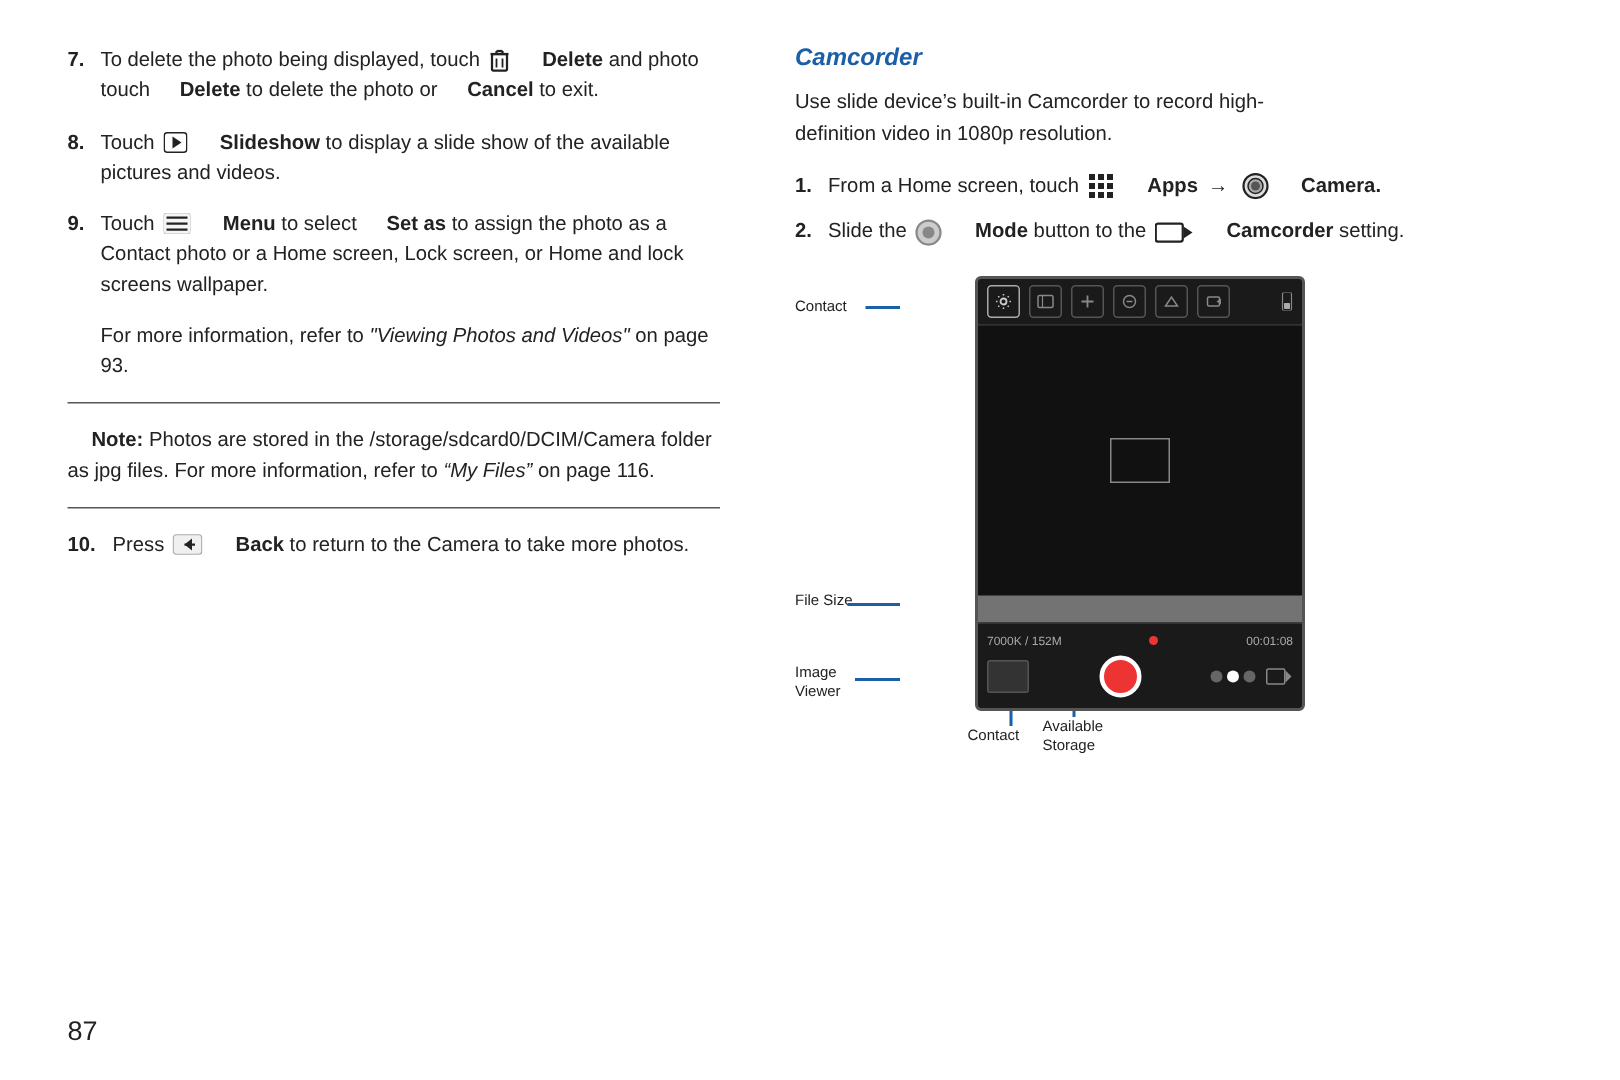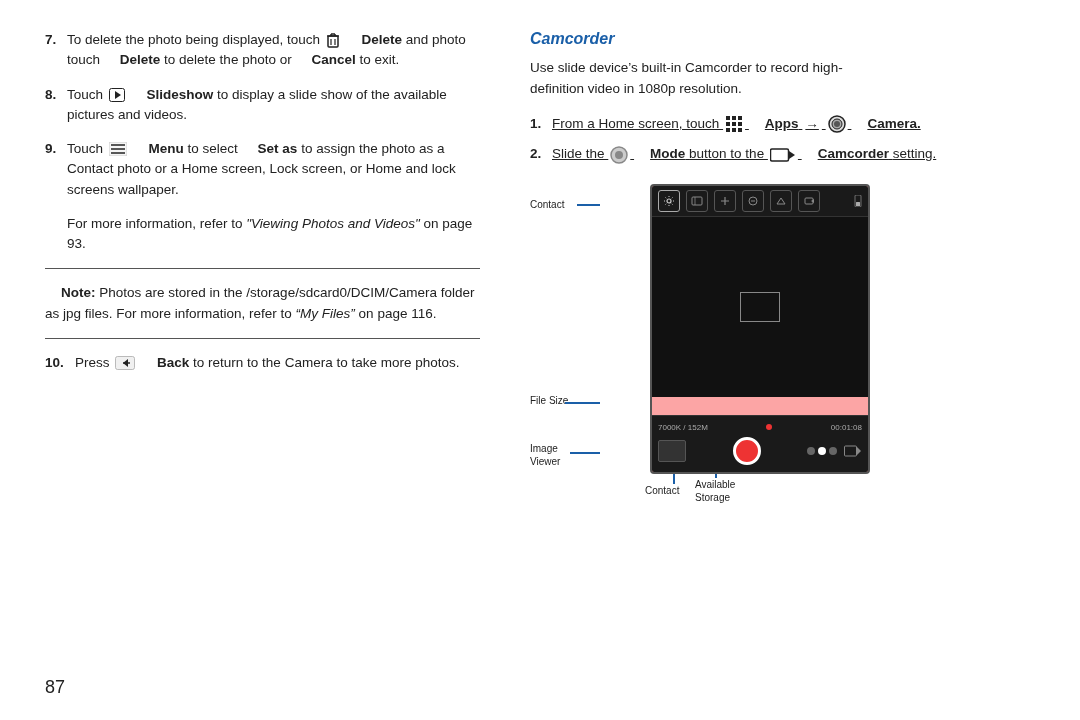--- a/index.html
+++ b/index.html
@@ -80,26 +80,26 @@
     .cam-step {
       display: flex;
       margin-bottom: 10px;
       line-height: 1.5;
     }
     .cam-step-num {
       font-weight: bold;
       min-width: 22px;
       flex-shrink: 0;
     }
-    .cam-step-content { flex: 1; text-decoration: underline; }
+    .cam-step-content { flex: 1; }
 
     .phone-screen {
       width: 220px;
       height: 290px;
-      background: #fca5a5;
+      background: #737373;
       border: 2px solid #555;
       border-radius: 4px;
       position: relative;
       margin-left: 50px;
       overflow: hidden;
     }
 
     
     .screen-top-bar {
       display: flex;

